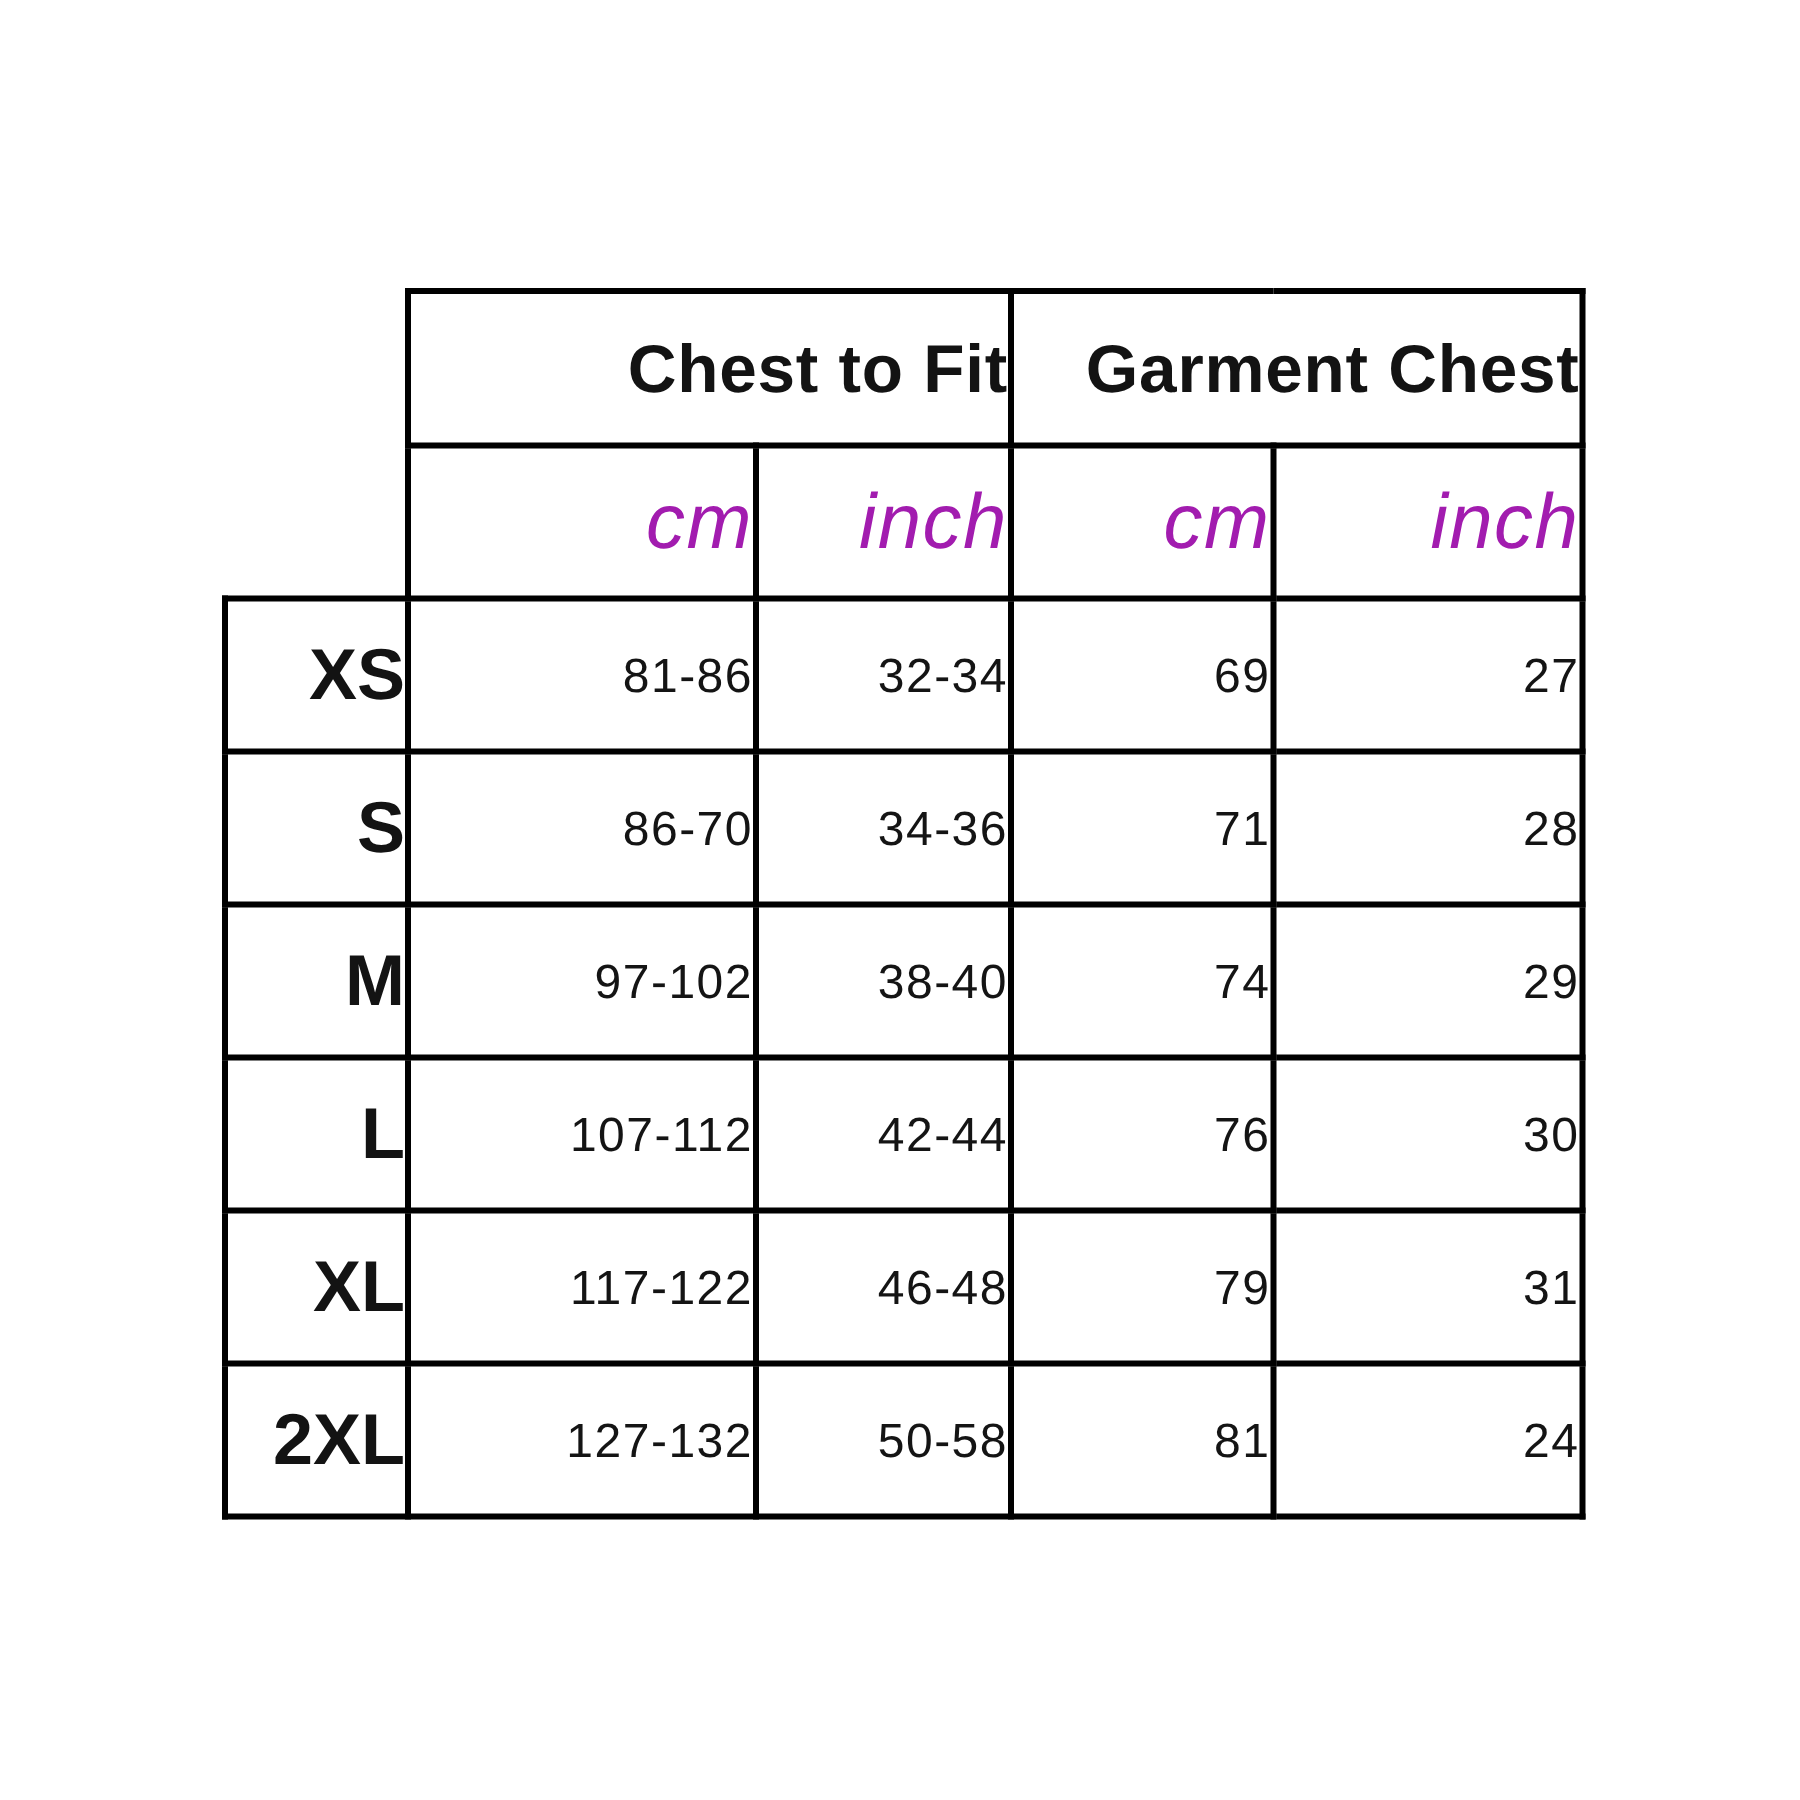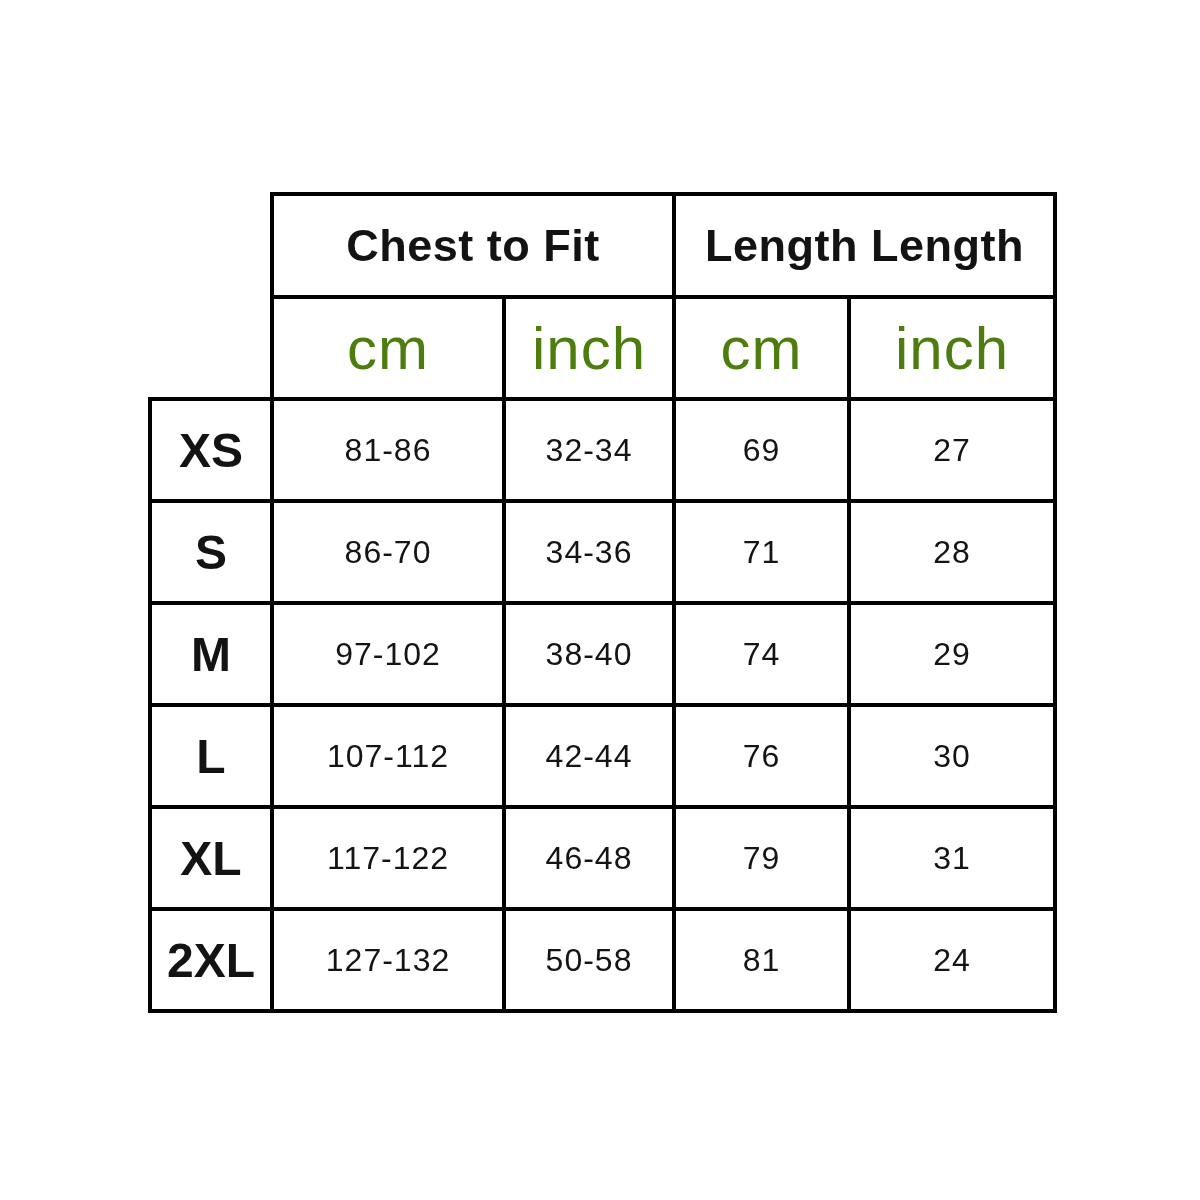--- a/index.html
+++ b/index.html
@@ -25,45 +25,46 @@
     background: transparent;
   }
   col.c-size   { width: 122px; }
   col.c-chcm   { width: 232px; }
   col.c-chin   { width: 170px; }
   col.c-glcm   { width: 175px; }
   col.c-glin   { width: 206px; }
 
   td, th {
     border: 4px solid #000000;
-    text-align: center;
+    text-align: right;
     vertical-align: middle;
     background: #ffffff;
     padding: 0;
     font-weight: normal;
   }
   tr.group-header-row  { height: 103px; }
   tr.unit-header-row   { height: 102px; }
   tr.data-row          { height: 102px; }
 
   td.corner-blank {
     border: none;
     background: transparent;
   }
   th.group-header {
     font-weight: bold;
     font-size: 45px;
     letter-spacing: 0.5px;
     color: #131313;
   }
   th.unit-header {
-    font-size: 60px;
+    font-size: 52px;
     font-weight: 300;
-    color: #4d7c0f;
+    color: #a21caf;
     letter-spacing: 1px;
+    font-style: italic;
   }
   th.size-label {
     font-weight: bold;
     font-size: 48px;
     color: #131313;
   }
   td.value-cell {
     font-size: 32px;
     color: #141414;
     letter-spacing: 1px;
@@ -80,21 +81,21 @@
       <col class="c-chcm">
       <col class="c-chin">
       <col class="c-glcm">
       <col class="c-glin">
     </colgroup>
 
     <tbody>
         <tr class="group-header-row">
       <td class="corner-blank" rowspan="2"></td>
       <th class="group-header" colspan="2">Chest to Fit</th>
-      <th class="group-header" colspan="2">Length Length</th>
+      <th class="group-header" colspan="2">Garment Chest</th>
     </tr>
 
     <tr class="unit-header-row">
       <th class="unit-header">cm</th>
       <th class="unit-header">inch</th>
       <th class="unit-header">cm</th>
       <th class="unit-header">inch</th>
     </tr>
 
     <tr class="data-row">

